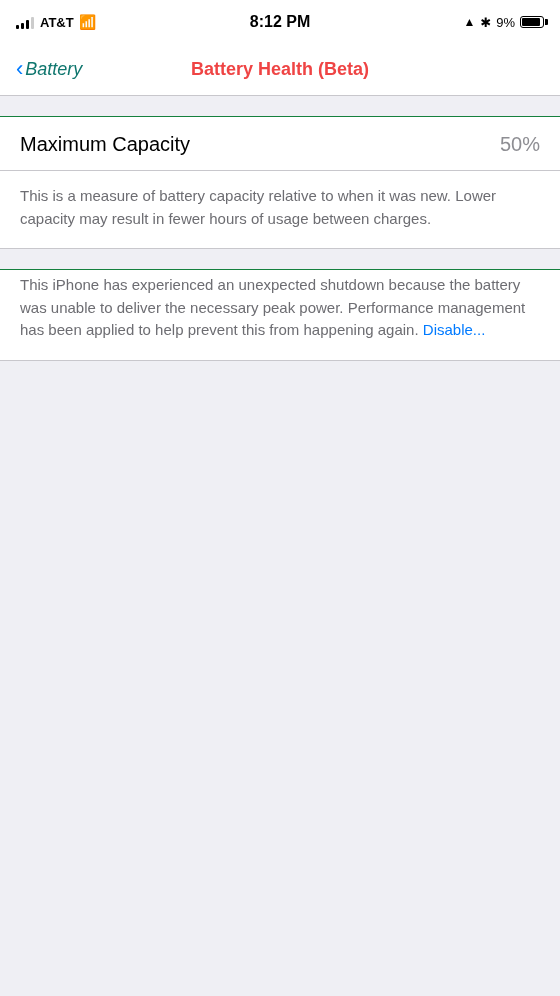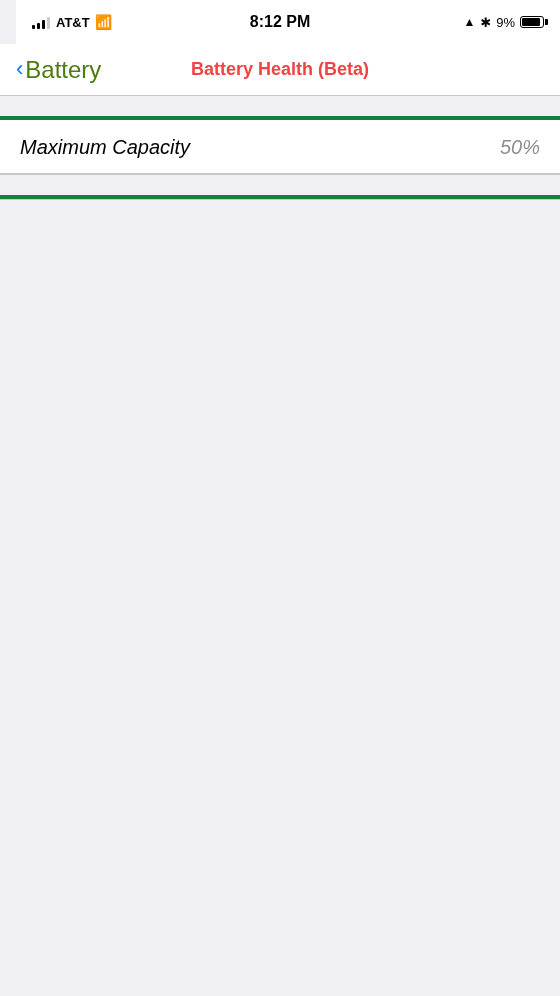--- a/index.html
+++ b/index.html
@@ -16,21 +16,20 @@
     
     .status-bar {
       background: #fff;
       height: 44px;
       display: flex;
       align-items: center;
       justify-content: space-between;
       padding: 0 16px;
       font-size: 15px;
       font-weight: 600;
-      margin-left: 16px;
     }
     .status-left {
       display: flex;
       align-items: center;
       gap: 6px;
       font-size: 13px;
       font-weight: 600;
     }
     .signal-bars {
       display: flex;
@@ -111,22 +110,23 @@
       cursor: pointer;
       gap: 2px;
     }
     .chevron-left {
       font-size: 22px;
       font-weight: 300;
       line-height: 1;
       margin-top: -1px;
     }
     .nav-back-label {
-      font-size: 24px;
-      color: #4d7c0f;
+      font-size: 18px;
+      color: #0f766e;
+      font-style: italic;
     }
     .nav-title {
       position: absolute;
       left: 50%;
       transform: translateX(-50%);
       font-size: 18px;
       font-weight: 600;
       color: #ef4444;
       white-space: nowrap;
     }
@@ -147,24 +147,23 @@
       line-height: 1.5;
     }
     .info-link {
       color: #007aff;
       text-decoration: none;
     }
 
     
     .card-section {
       background: #fff;
-      border-top: 4px solid #15803d;
+      border-top: 1px solid #15803d;
       border-bottom: 1px solid #c8c7cc;
       margin-bottom: 20px;
-      font-style: italic;
     }
 
     .card-header {
       padding: 16px 20px 14px 20px;
       display: flex;
       align-items: center;
       justify-content: space-between;
       border-bottom: 1px solid #c8c7cc;
     }
     .card-title {
@@ -233,18 +232,27 @@
 </div>
 
 <div class="content">
 
 
   <div class="card-section">
     <div class="card-header">
       <span class="card-title">Maximum Capacity</span>
       <span class="card-value">50%</span>
     </div>
+    <div class="card-body">
+      <p class="card-body-text">This is a measure of battery capacity relative to when it was new. Lower capacity may result in fewer hours of usage between charges.</p>
+    </div>
   </div>
 
   <div class="card-section card-section-peak">
+    <div class="card-body">
+      <p class="card-body-text">
+        <span>This iPhone has experienced an unexpected shutdown because the battery was unable to deliver the necessary peak power. Performance management has been applied to help prevent this from happening again.</span>
+        <a class="info-link" href="#">Disable...</a>
+      </p>
+    </div>
   </div>
 
 </div>
 
 </body></html>

